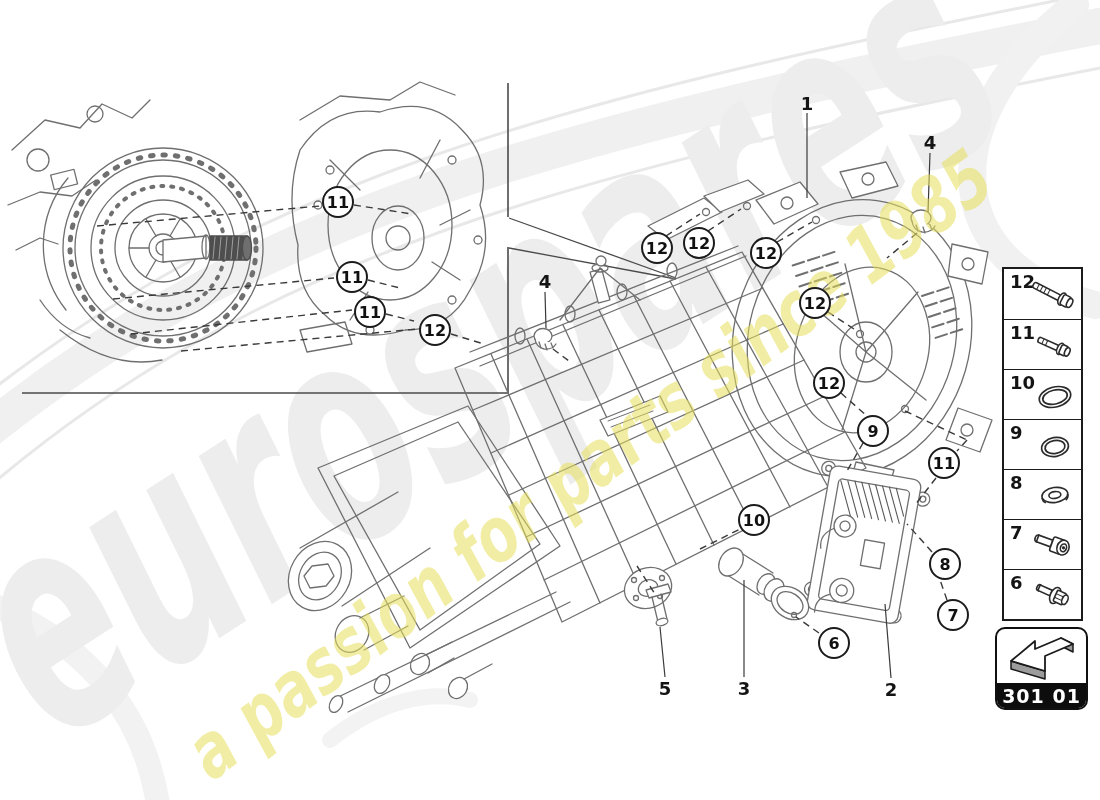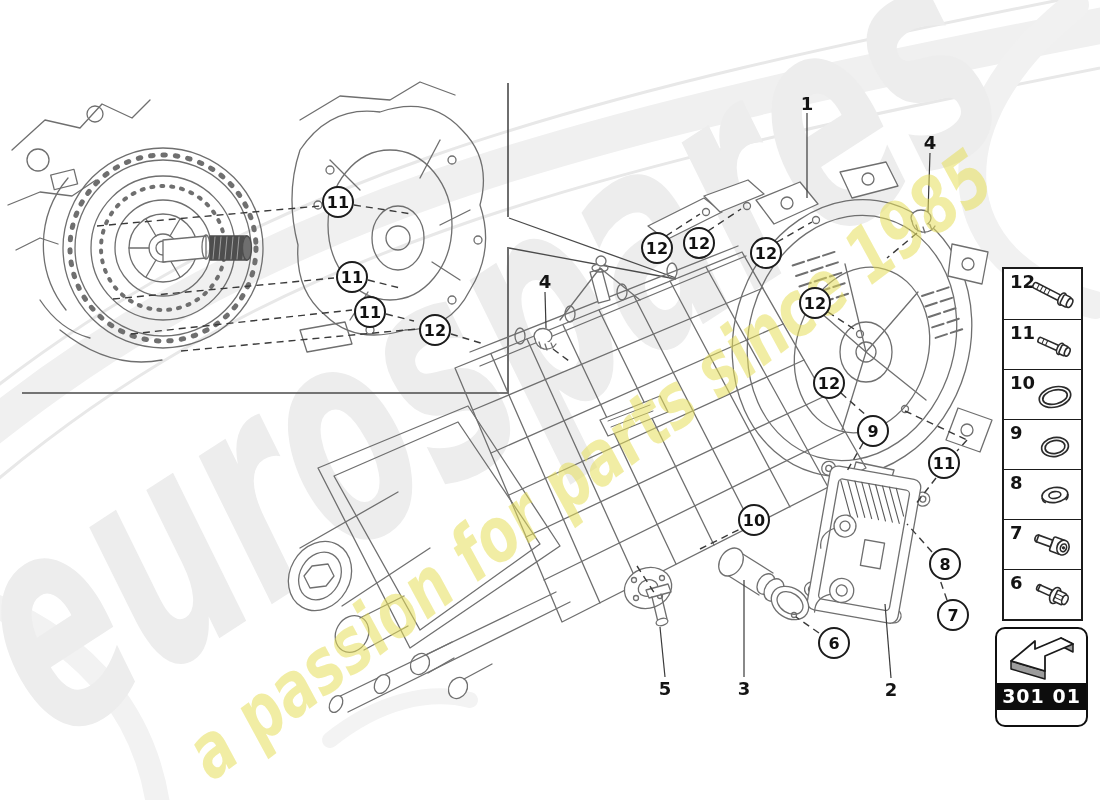--- a/index.html
+++ b/index.html
@@ -25,21 +25,21 @@
   .legend{
     position:absolute;left:1002px;top:267px;width:81px;box-sizing:border-box;
     border:2px solid #1b1b1b;background:#fff;z-index:7;
   }
   .lrow{position:relative;height:50px;box-sizing:border-box;border-top:1.6px solid #1b1b1b;cursor:pointer;}
   .lrow:first-child{border-top:none;}
   .lnum{position:absolute;left:6px;top:2px;font-weight:bold;font-size:18px;color:#141414;}
   .licon{position:absolute;right:1px;top:7px;}
   
   .badge{
-    position:absolute;left:995px;top:627px;width:93px;height:100px;box-sizing:border-box;
+    position:absolute;left:995px;top:627px;width:93px;height:83px;box-sizing:border-box;
     border:2.5px solid #101010;border-radius:10px;background:#fff;overflow:hidden;z-index:7;cursor:pointer;
   }
   .badge-icon{height:54px;display:flex;align-items:center;justify-content:center;}
   .badge-code{
     height:27px;background:#0d0d0d;color:#fff;text-align:center;
     font-weight:bold;font-size:19px;line-height:27px;letter-spacing:1px;
   }
 </style>
 </head>
 <body>

